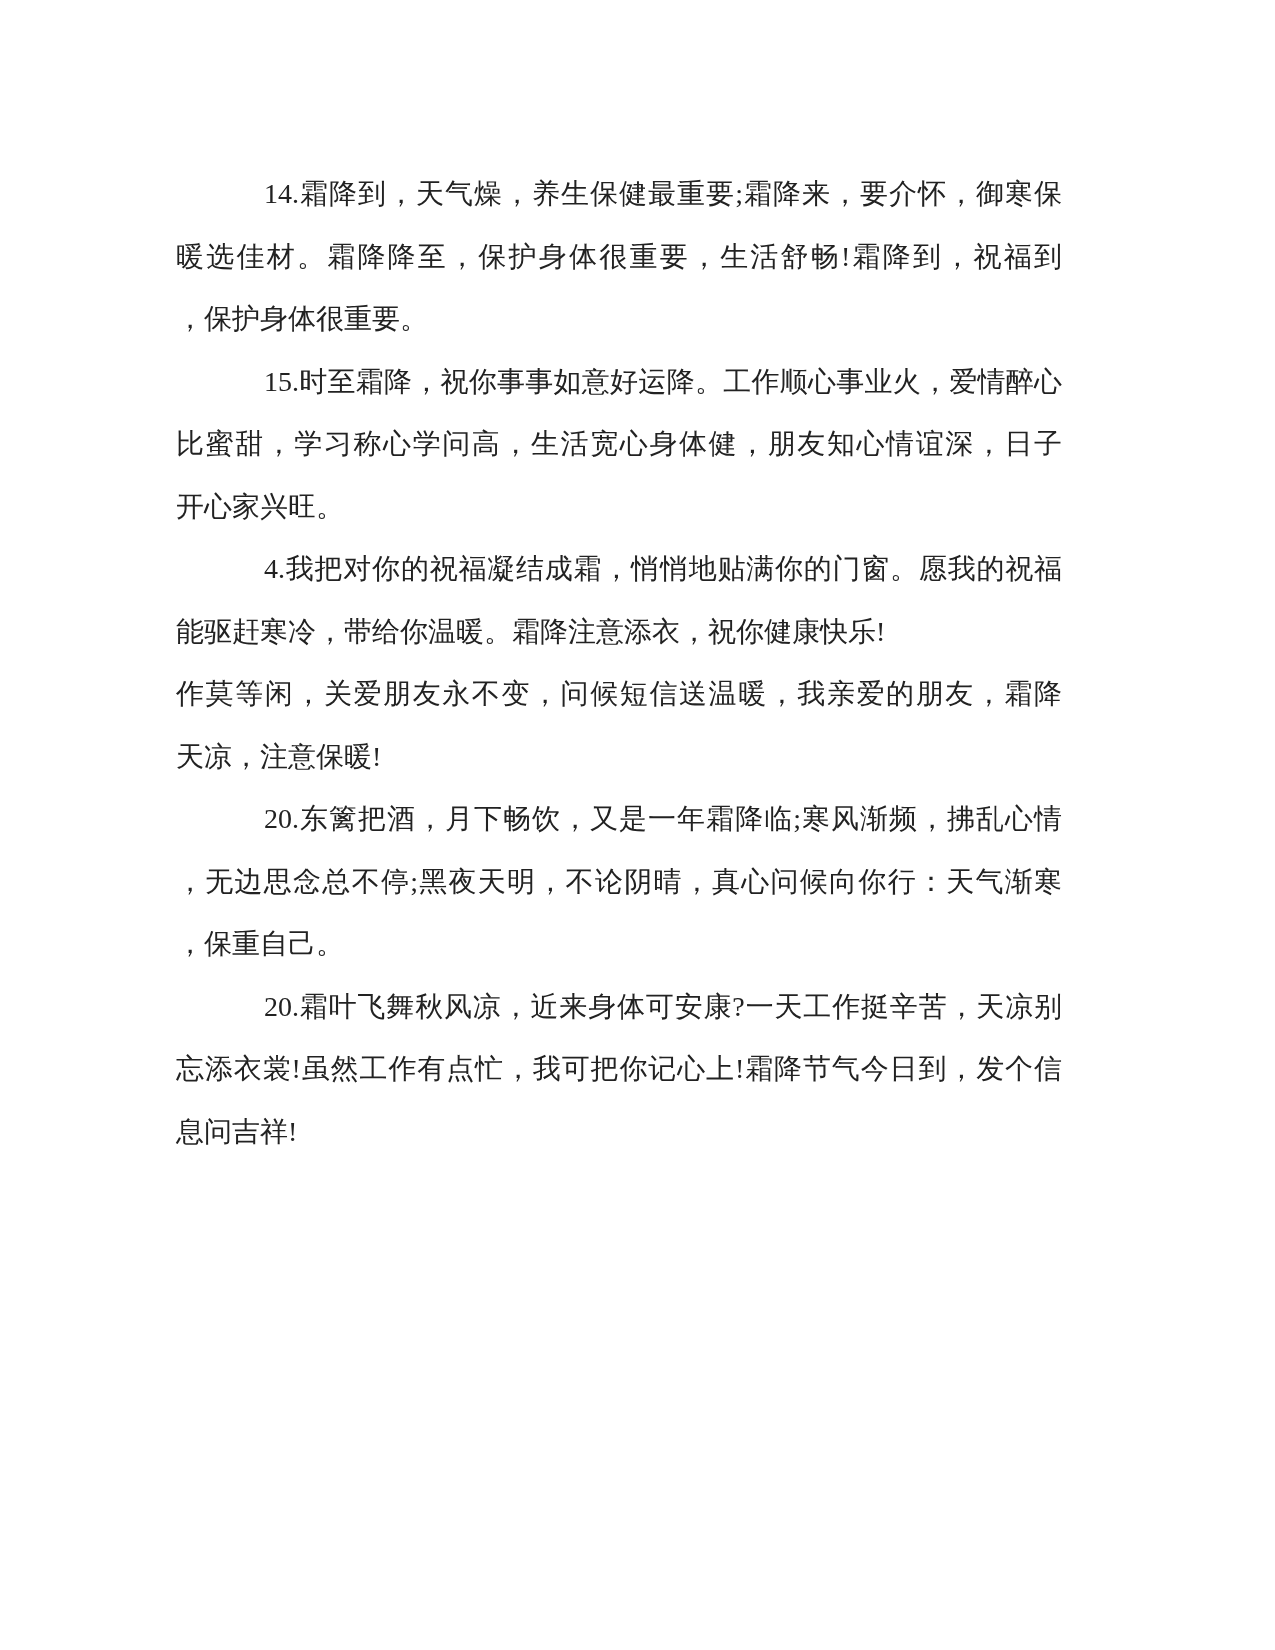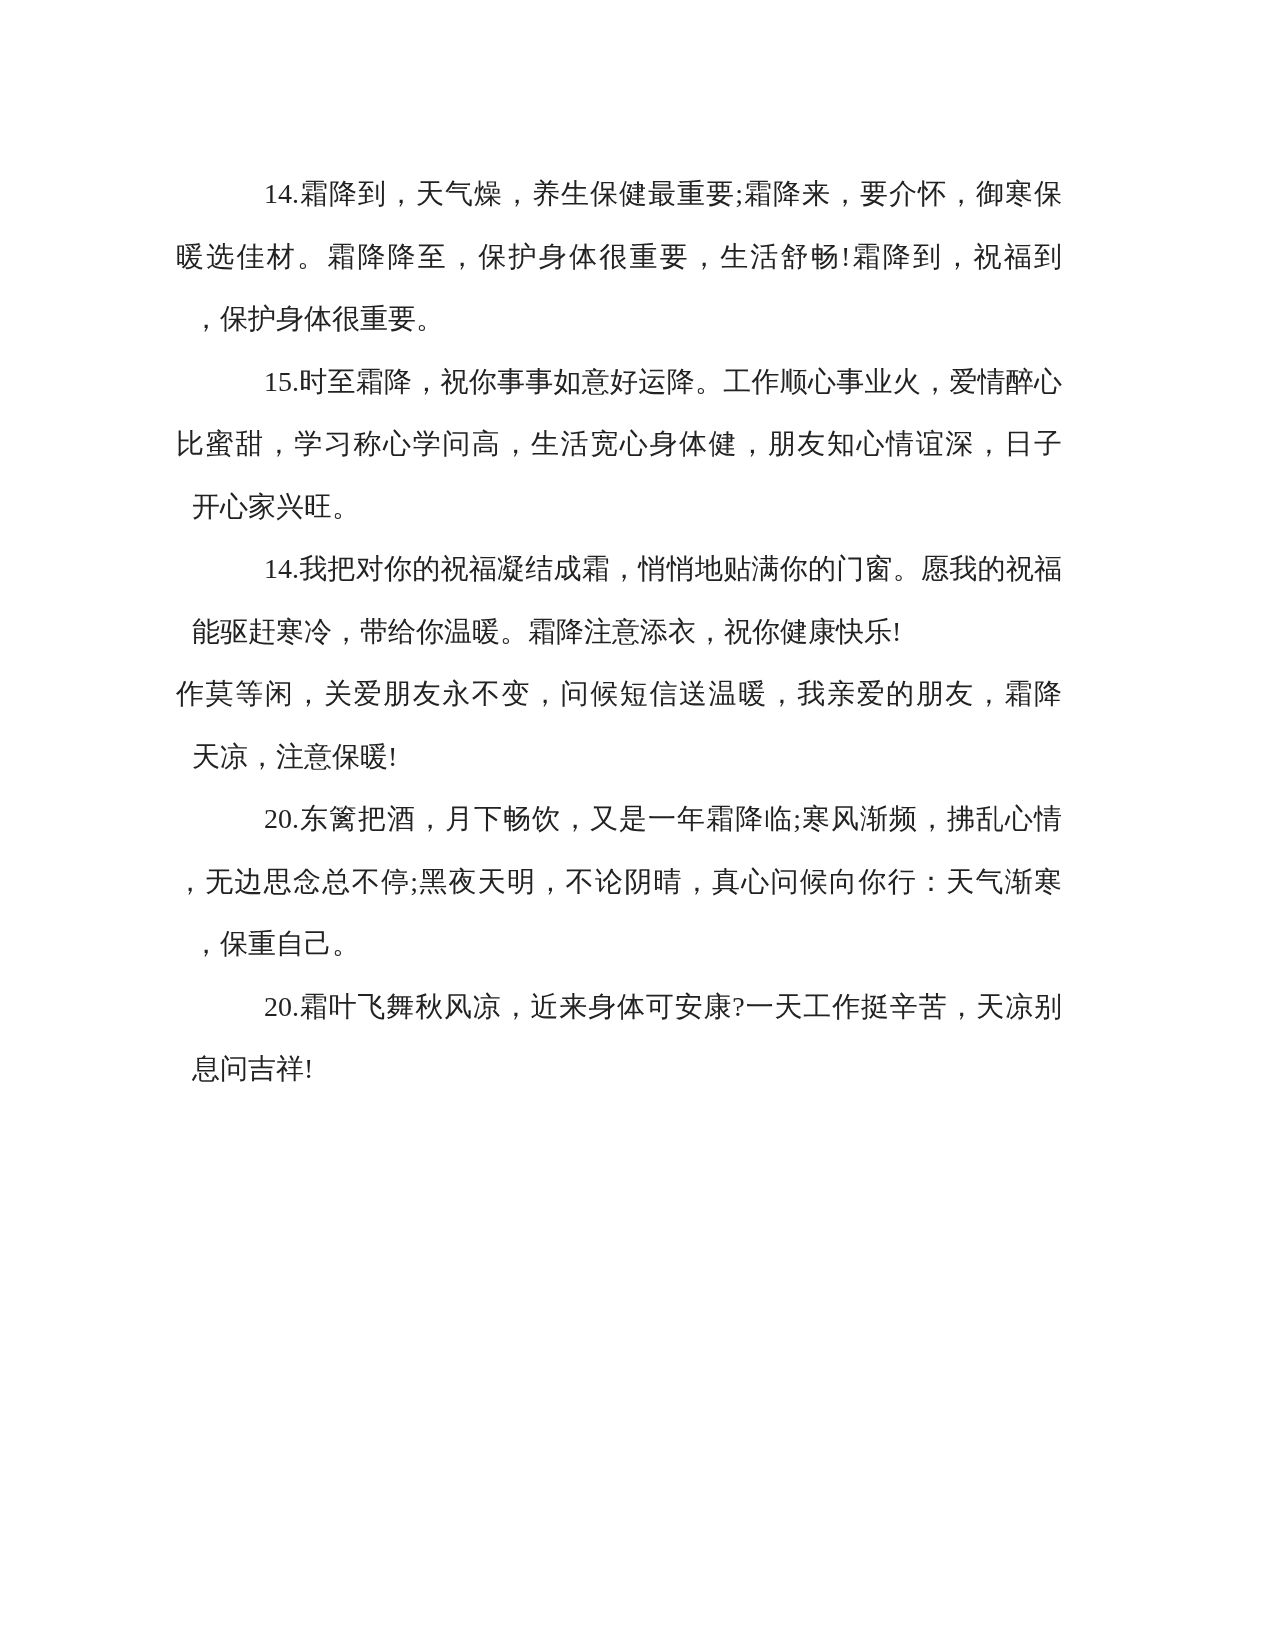--- a/index.html
+++ b/index.html
@@ -36,21 +36,20 @@
   }
   
   .line.fill {
     text-align: justify;
     text-align-last: justify;
   }
   
   .line.last {
     text-align: left;
     text-align-last: left;
-    margin-left: 16px;
   }
   
   .line.indent {
     text-indent: 88px;
   }
 </style>
 </head>
 <body>
 
 <div class="page">
@@ -62,35 +61,36 @@
       <span class="line last">，保护身体很重要。</span>
     </p>
 
     <p class="para">
       <span class="line fill indent">15.时至霜降，祝你事事如意好运降。工作顺心事业火，爱情醉心</span>
       <span class="line fill">比蜜甜，学习称心学问高，生活宽心身体健，朋友知心情谊深，日子</span>
       <span class="line last">开心家兴旺。</span>
     </p>
 
     <p class="para">
-      <span class="line fill indent">14.我把对你的祝福凝结成霜，悄悄地贴满你的门窗。愿我的祝福</span>
+      <span class="line fill indent">4.我把对你的祝福凝结成霜，悄悄地贴满你的门窗。愿我的祝福</span>
       <span class="line last">能驱赶寒冷，带给你温暖。霜降注意添衣，祝你健康快乐!</span>
     </p>
 
 
     <p class="para">
       <span class="line fill">作莫等闲，关爱朋友永不变，问候短信送温暖，我亲爱的朋友，霜降</span>
       <span class="line last">天凉，注意保暖!</span>
     </p>
 
     <p class="para">
       <span class="line fill indent">20.东篱把酒，月下畅饮，又是一年霜降临;寒风渐频，拂乱心情</span>
       <span class="line fill">，无边思念总不停;黑夜天明，不论阴晴，真心问候向你行：天气渐寒</span>
       <span class="line last">，保重自己。</span>
     </p>
 
     <p class="para">
       <span class="line fill indent">20.霜叶飞舞秋风凉，近来身体可安康?一天工作挺辛苦，天凉别</span>
+      <span class="line fill">忘添衣裳!虽然工作有点忙，我可把你记心上!霜降节气今日到，发个信</span>
       <span class="line last">息问吉祥!</span>
     </p>
 
   </div>
 </div>
 
 </body></html>

